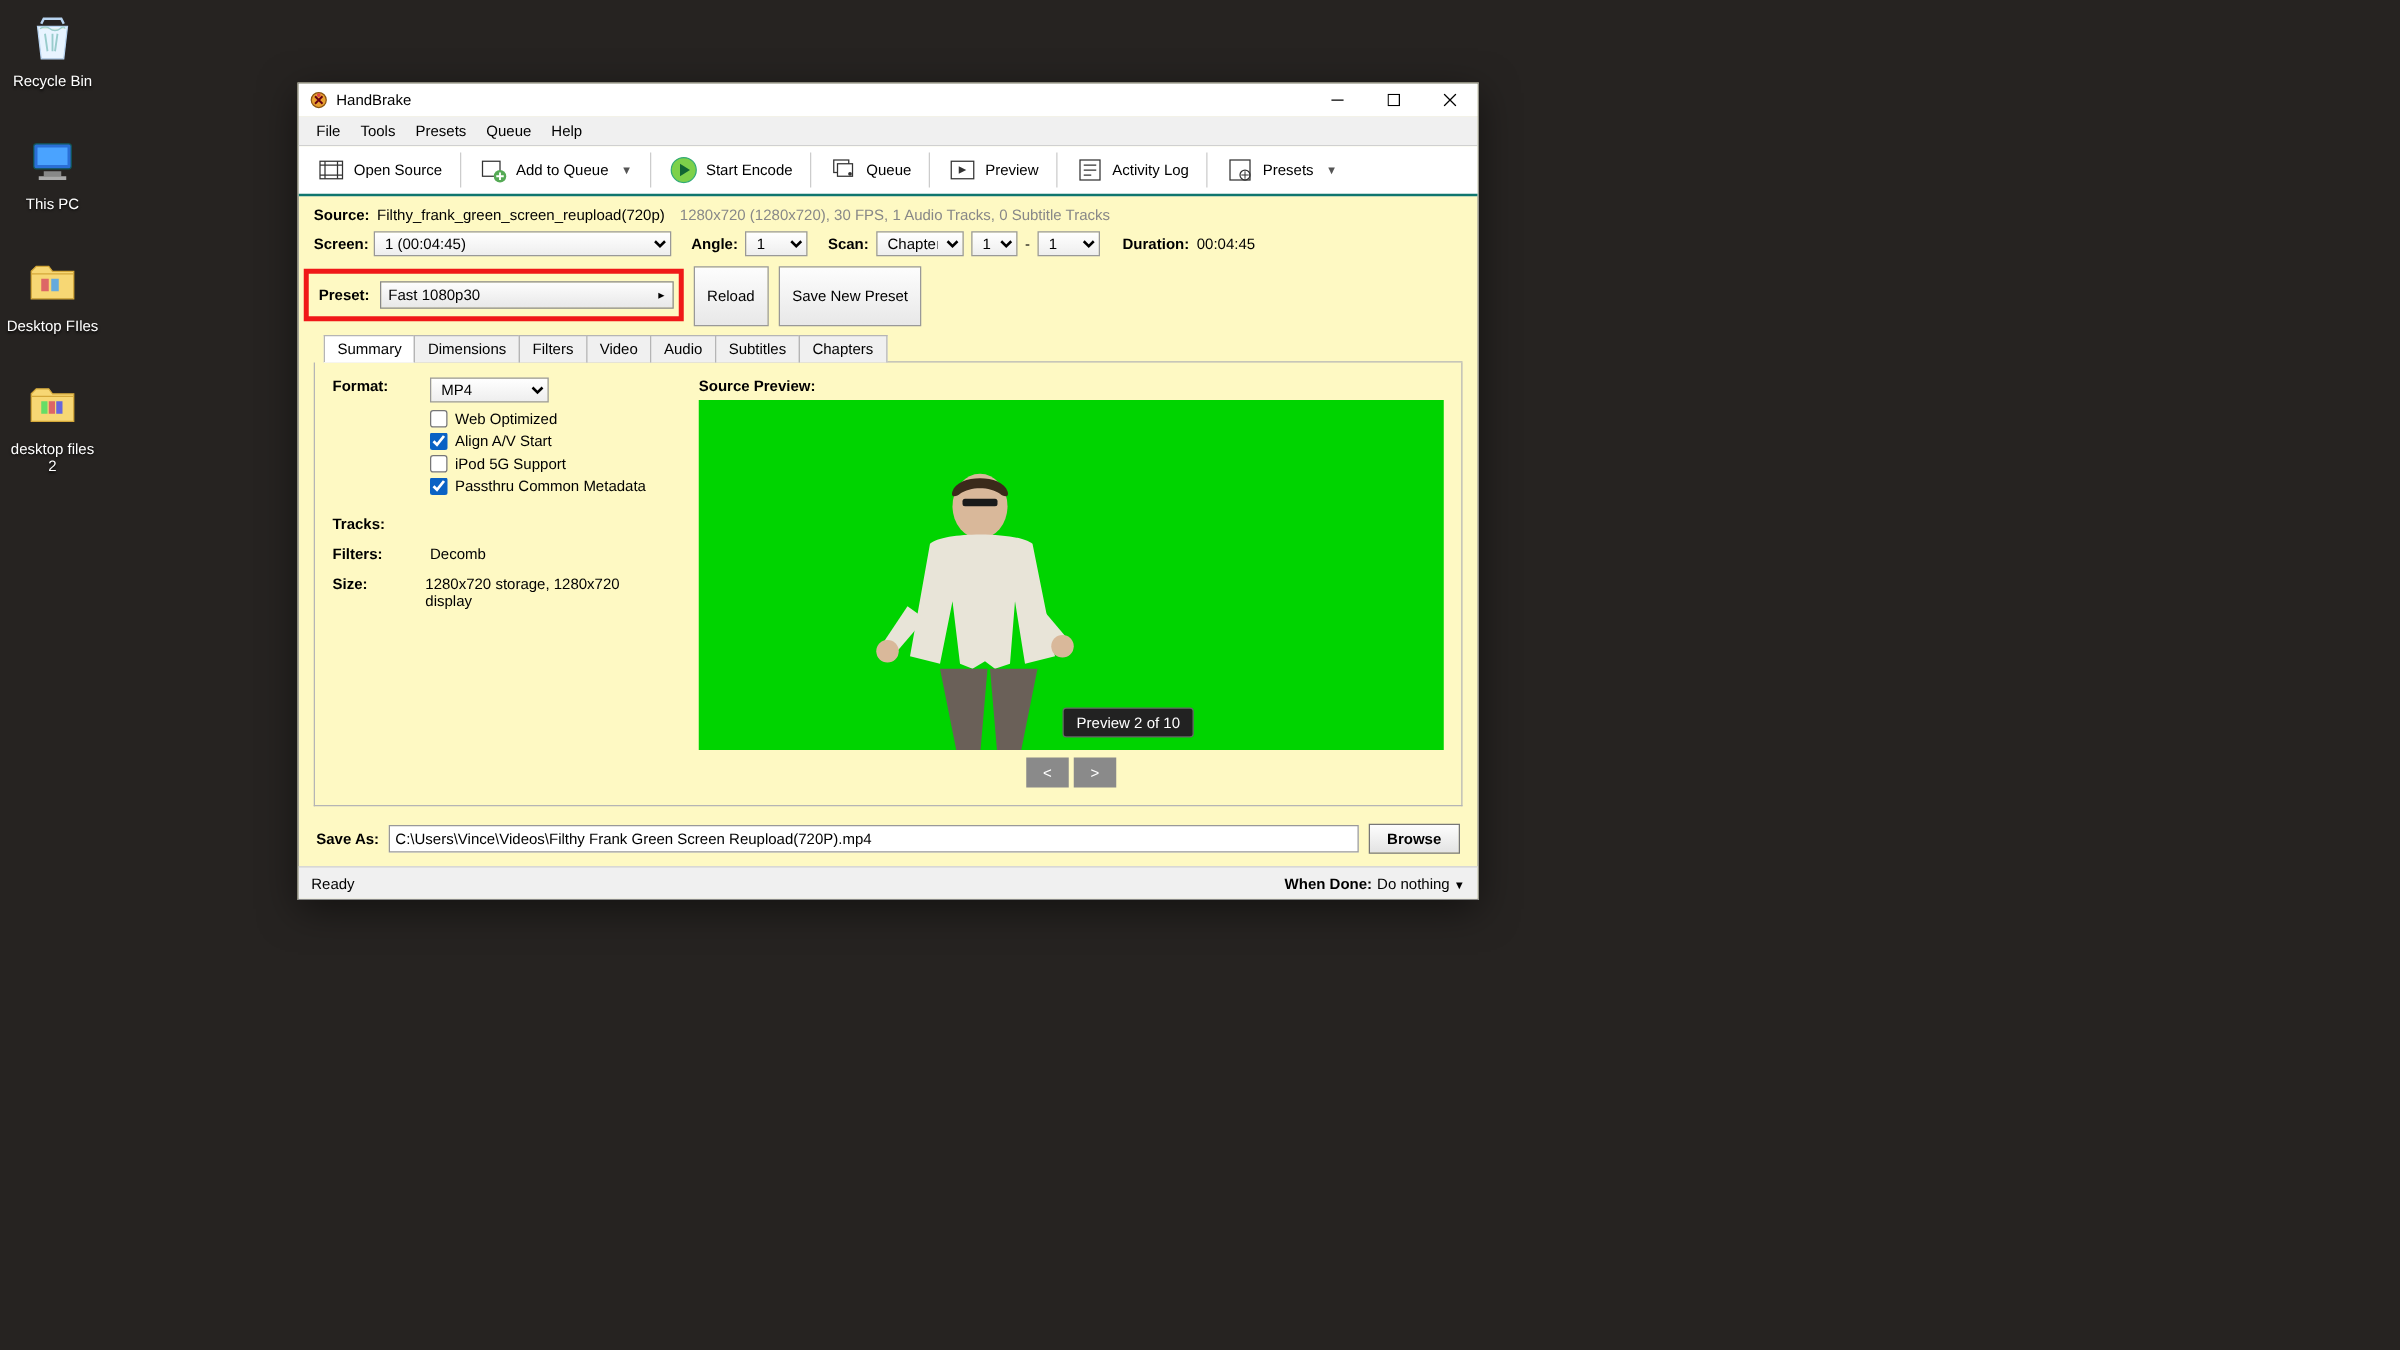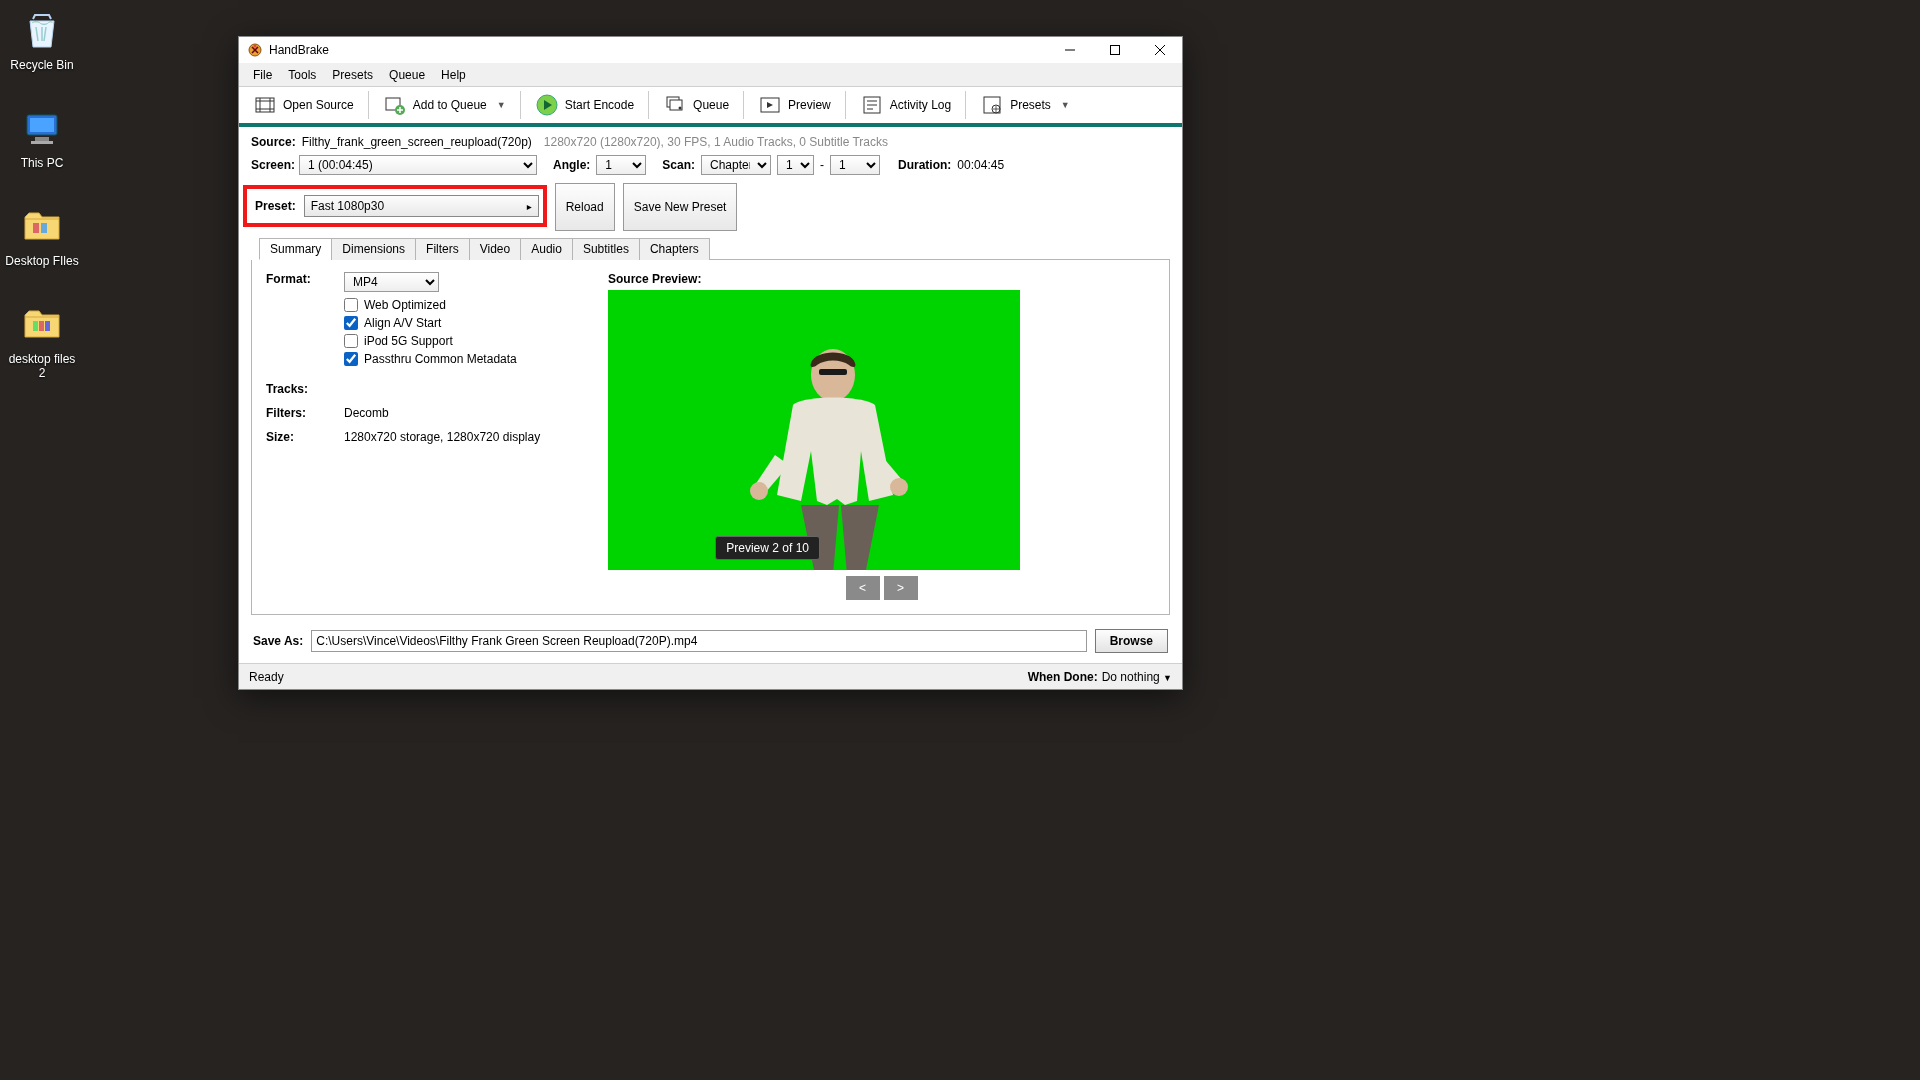--- a/index.html
+++ b/index.html
@@ -4,30 +4,30 @@
 <style>
 * { margin:0; padding:0; box-sizing:border-box; font-family:"Segoe UI", Arial, sans-serif; }
 body { background:#262321; width:1920px; height:1080px; position:relative; overflow:hidden; }
 
 
 .desktop-icon { position:absolute; width:76px; text-align:center; color:#fff; font-size:12px; cursor:pointer; }
 .desktop-icon .glyph { width:48px; height:48px; margin:0 auto 4px; display:flex; align-items:center; justify-content:center; }
 .desktop-icon .label { text-shadow:0 1px 2px rgba(0,0,0,.8); }
 
 
-.window { position:absolute; left:238px; top:36px; width:945px; background:#ffffff; border:1px solid #888; box-shadow:0 8px 30px rgba(0,0,0,.5); font-size:12px; color:#000; }
+.window { position:absolute; left:238px; top:66px; width:945px; background:#fef9c3; border:1px solid #888; box-shadow:0 8px 30px rgba(0,0,0,.5); font-size:12px; color:#000; }
 .titlebar { height:26px; display:flex; align-items:center; padding:0 0 0 8px; background:#fff; }
 .titlebar .app-icon { width:16px; height:16px; margin-right:6px; }
 .titlebar .title { flex:1; font-size:12px; }
 .titlebar .win-btn { width:45px; height:26px; display:flex; align-items:center; justify-content:center; cursor:pointer; }
 
 .menubar { height:24px; background:#f0f0f0; display:flex; align-items:center; padding:0 6px; border-bottom:1px solid #d0d0d0; }
 .menubar .item { padding:3px 8px; cursor:pointer; font-size:12px; }
 
-.toolbar { height:40px; background:#fff; display:flex; align-items:center; padding:0 6px; border-bottom:4px solid #0f766e; gap:2px; }
+.toolbar { height:40px; background:#fff; display:flex; align-items:center; padding:0 6px; border-bottom:2px solid #0f766e; gap:2px; }
 .toolbar .tbtn { display:flex; align-items:center; padding:4px 8px; cursor:pointer; gap:6px; font-size:12px; border-radius:2px; }
 .toolbar .tbtn .ti { width:24px; height:24px; display:flex; align-items:center; justify-content:center; }
 .toolbar .sep { width:1px; height:28px; background:#ccc; margin:0 4px; }
 .toolbar .chev { margin-left:4px; font-size:9px; color:#555; }
 
 .content { padding:8px 12px 6px; }
 
 .row { display:flex; align-items:center; margin-bottom:6px; gap:6px; }
 .lbl { font-weight:bold; font-size:12px; }
 .meta { color:#888; font-size:12px; margin-left:6px; }
@@ -46,21 +46,21 @@
 
 .panel-left { width:310px; }
 .panel-left .frow { display:flex; margin-bottom:6px; }
 .panel-left .flabel { width:78px; font-weight:bold; font-size:12px; }
 .checks { margin-left:78px; }
 .checks label { display:flex; align-items:center; gap:6px; font-size:12px; margin-bottom:4px; cursor:pointer; }
 .checks input { width:14px; height:14px; accent-color:#0a62c4; }
 .info-list div { font-size:12px; margin-bottom:4px; }
 
 .panel-right { flex:1; }
-.preview-box { width:412px; height:280px; background:#00d400; position:relative; overflow:hidden; }
+.preview-box { width:596px; height:280px; background:#00d400; position:relative; overflow:hidden; }
 .preview-badge { position:absolute; right:200px; bottom:10px; background:#222; color:#fff; border:1px solid #666; border-radius:3px; padding:4px 10px; font-size:12px; }
 .preview-nav { display:flex; gap:4px; justify-content:center; margin-top:6px; }
 .nav-btn { width:34px; height:24px; background:#8a8a8a; color:#fff; display:flex; align-items:center; justify-content:center; cursor:pointer; font-size:12px; }
 
 
 .person { position:absolute; left:125px; top:55px; width:180px; height:230px; }
 
 .saveas { display:flex; align-items:center; gap:8px; margin:14px 0 4px; padding:0 2px; }
 .saveas input { flex:1; height:22px; }
 .browse-btn { border:1px solid #777; background:linear-gradient(#fdfdfd,#e3e3e3); padding:4px 14px; cursor:pointer; font-size:12px; font-weight:bold; }

